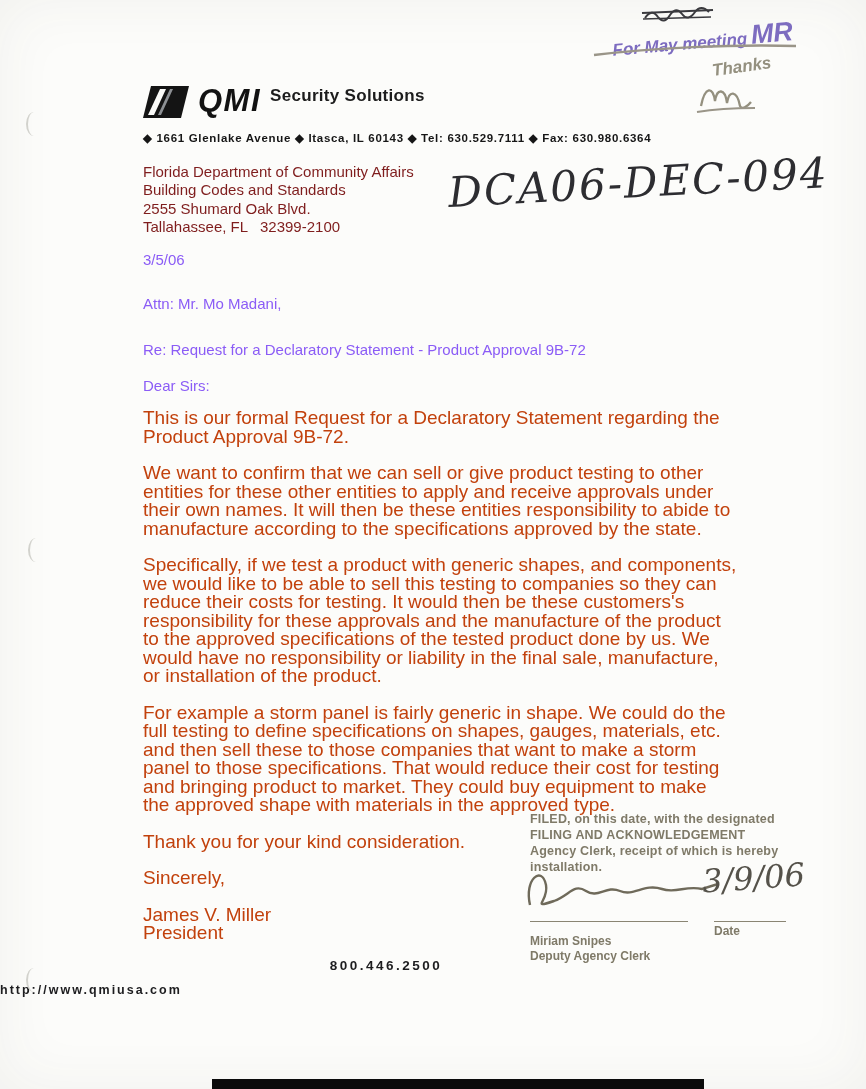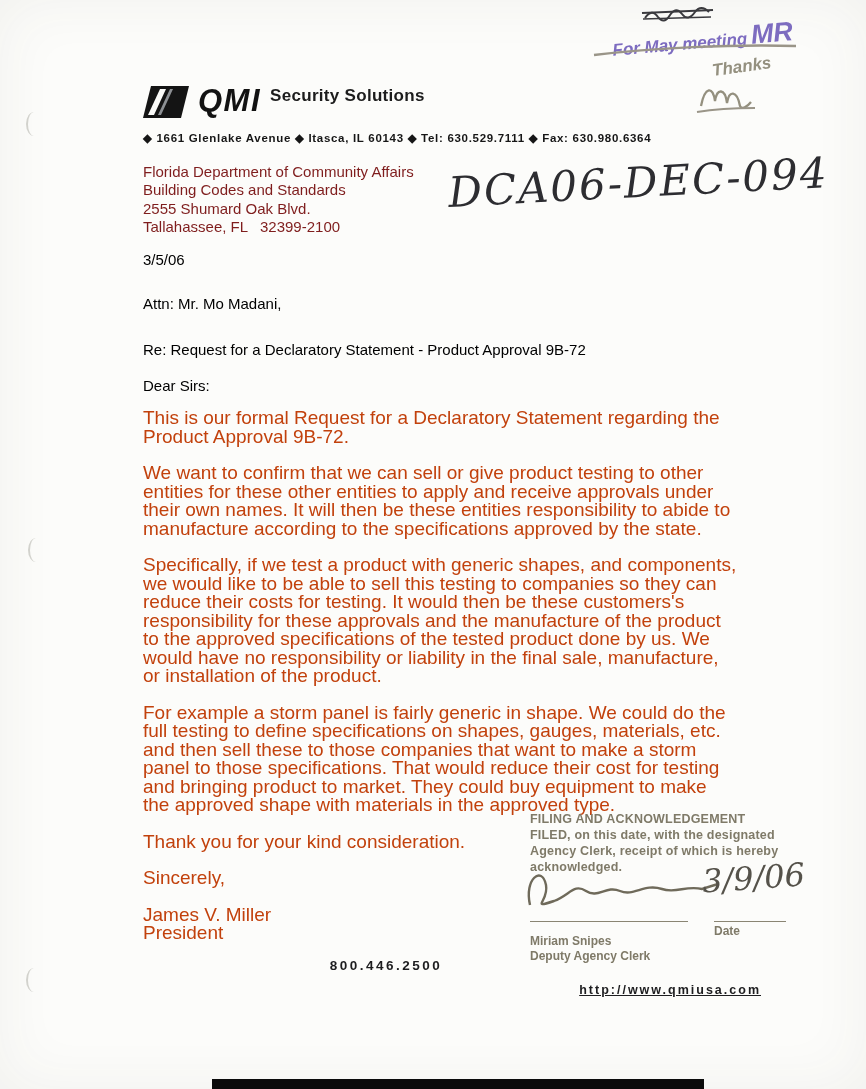--- a/index.html
+++ b/index.html
@@ -38,21 +38,21 @@
   
   .recipient { position: absolute; left: 143px; top: 163px; font-size: 15px; line-height: 18.4px; color: #7f1d1d; }
   .recipient div { white-space: pre-wrap; }
   .case-number {
     position: absolute; left: 448px; top: 158px;
     font-size: 42px; font-style: italic; color: #2d2d31;
     letter-spacing: 2px; transform: rotate(-3deg);
     font-family: "DejaVu Serif", serif;
     white-space: nowrap;
   }
-  .meta-line { position: absolute; left: 143px; font-size: 15px; color: #000000; }
+  .meta-line { position: absolute; left: 143px; font-size: 15px; color: #8b5cf6; }
   .date-line { top: 251px; }
   .attn-line { top: 295px; }
   .re-line   { top: 341px; }
   .salutation{ top: 377px; }
 
   
   .body-block { position: absolute; left: 143px; top: 409px; width: 594px; font-size: 19px; line-height: 18.5px; color: #c2410c; }
   .body-block p { margin: 0 0 18px 0; }
   .closing { margin: 0 0 38px 0; }
   .signer-name, .signer-title { line-height: 18.5px; }
@@ -90,22 +90,22 @@
   .stamp-col-left { width: 158px; border-top: 1.5px solid #8a8573; padding-top: 12px; }
   .stamp-col-right { width: 72px; border-top: 1.5px solid #8a8573; padding-top: 2px; text-align: left; }
   .stamp-label { font-size: 12px; font-weight: bold; line-height: 15px; }
 
   
   .footer-phone {
     position: absolute; top: 958px; left: 0; width: 772px; text-align: center;
     font-size: 13.5px; font-weight: bold; letter-spacing: 2.5px; color: #1d1d1f;
   }
   .footer-site {
-    position: absolute; top: 983px; left: 0; width: 761px; text-align: right;
-    font-size: 12.5px; font-weight: bold; letter-spacing: 2px; color: #1d1d1f; text-decoration: underline;
+    position: absolute; top: 983px; left: 0; width: 761px; text-align: left;
+    font-size: 12.5px; font-weight: bold; letter-spacing: 2px; color: #1d1d1f;
   }
 
   
   .bottom-bar { position: absolute; left: 212px; bottom: 0; width: 492px; height: 10px; background: #0b0b0b; }
   .edge-mark { position: absolute; width: 14px; height: 24px; border-left: 2px solid #c9c9c3; border-radius: 50%; opacity: .8; }
   .edge-1 { left: 26px; top: 112px; }
   .edge-2 { left: 28px; top: 538px; }
   .edge-3 { left: 26px; top: 968px; }
 </style>
 </head>
@@ -166,24 +166,24 @@
     <p>We want to confirm that we can sell or give product testing to other entities for these other entities to apply and receive approvals under their own names. It will then be these entities responsibility to abide to manufacture according to the specifications approved by the state.</p>
     <p>Specifically, if we test a product with generic shapes, and components, we would like to be able to sell this testing to companies so they can reduce their costs for testing. It would then be these customers's responsibility for these approvals and the manufacture of the product to the approved specifications of the tested product done by us. We would have no responsibility or liability in the final sale, manufacture, or installation of the product.</p>
     <p>For example a storm panel is fairly generic in shape. We could do the full testing to define specifications on shapes, gauges, materials, etc. and then sell these to those companies that want to make a storm panel to those specifications. That would reduce their cost for testing and bringing product to market. They could buy equipment to make the approved shape with materials in the approved type.</p>
     <p>Thank you for your kind consideration.</p>
     <p class="closing">Sincerely,</p>
     <div class="signer-name">James V. Miller</div>
     <div class="signer-title">President</div>
   </div>
 
   <div class="stamp">
+    <div class="stamp-text">FILED, on this date, with the designated</div>
     <div class="stamp-text">FILING AND ACKNOWLEDGEMENT</div>
-    <div class="stamp-text">FILED, on this date, with the designated</div>
     <div class="stamp-text">Agency Clerk, receipt of which is hereby</div>
-    <div class="stamp-text">acknowledged.</div>
+    <div class="stamp-text">installation.</div>
 
     <div class="stamp-sign-row">
       <svg class="clerk-signature" width="200" height="54" viewBox="0 0 200 54">
         <path d="M8,44 C 2,18 20,4 24,24 C 27,40 8,48 32,40 C 48,34 52,22 64,30 C 76,38 84,24 98,30 C 112,36 122,22 140,28 C 154,33 164,24 180,28 L 196,23" fill="none" stroke="#6f6a5a" stroke-width="2.4"></path>
       </svg>
       <div class="stamp-date-hand">3/9/06</div>
     </div>
 
     <div class="stamp-lines">
       <div class="stamp-col-left">

